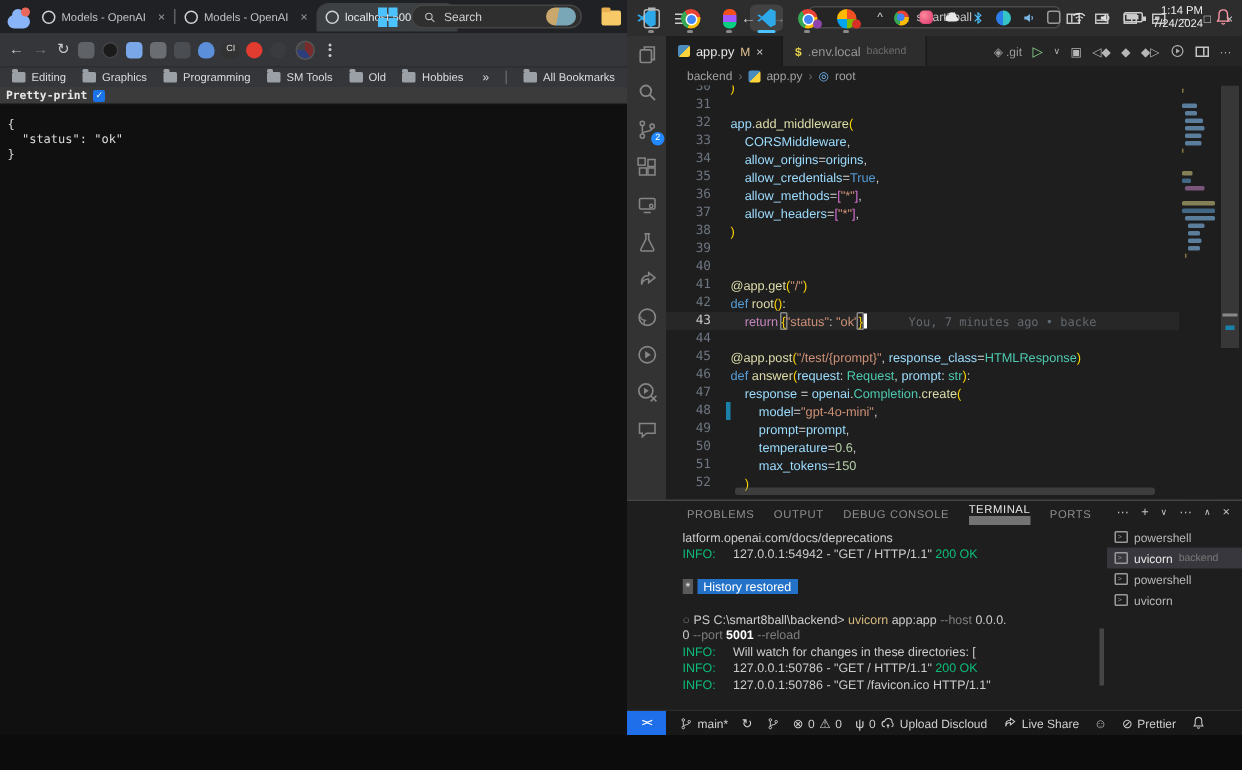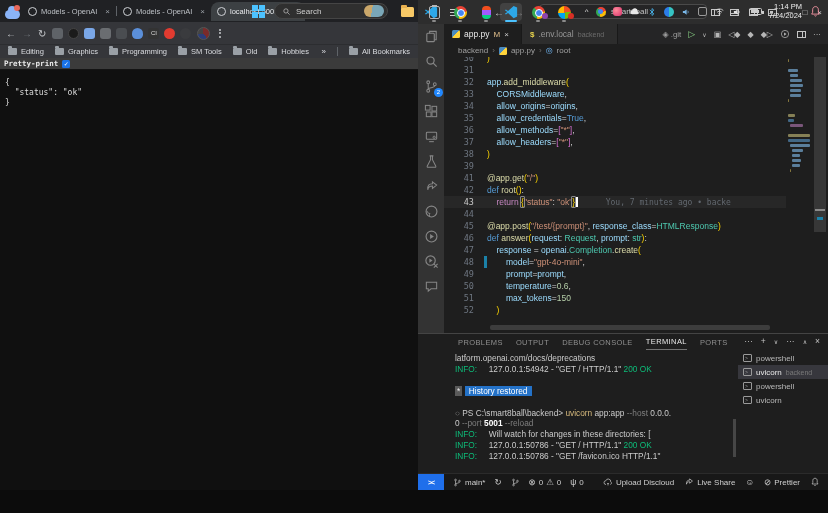--- a/index.html
+++ b/index.html
@@ -100,39 +100,39 @@
 .minimap{position:absolute;right:16px;top:0;width:26px;bottom:0;background:#1e1e1e;padding-top:2px}
 .mmbar{height:2.5px;margin-bottom:2.5px;border-radius:1px;opacity:.75}
 .vscroll{position:absolute;right:0;top:0;width:16px;bottom:0}
 .vthumb{position:absolute;left:2px;right:2px;top:0;height:175px;background:rgba(130,130,130,0.25)}
 .vmark-line{position:absolute;left:3px;right:3px;top:152px;height:2px;background:#8a8a8a}
 .vmark-mod{position:absolute;left:5px;right:5px;top:160px;height:3px;background:#1b81a8}
 .hscroll{position:absolute;left:46px;bottom:3px;height:5px;width:280px;background:rgba(121,121,121,0.35);border-radius:2px}
 .panel{position:absolute;left:0;top:333px;right:0;height:140px;background:#1e1e1e;border-top:1px solid #444}
 .panel-head{position:absolute;left:40px;top:0;height:16px;display:flex;gap:13px;align-items:center}
 .ptab{font-size:7.5px;letter-spacing:.4px;color:#8f8f8f;height:16px;display:flex;align-items:center}
-.ptab.active{color:#e7e7e7;border-bottom:1px solid #737373}
+.ptab.active{color:#e7e7e7;border-bottom:6px solid #737373}
 .panel-actions{position:absolute;right:8px;top:2px;display:flex;gap:8px;color:#c5c5c5;font-size:8.5px;align-items:center}
 .termwrap{position:absolute;left:37px;top:19px;right:96px;bottom:2px;overflow:hidden}
 .trow{font-family:"DejaVu Sans Mono",monospace;font-size:8.3px;line-height:10.9px;white-space:pre;color:#cccccc}
 .tm-pl{color:#cccccc}.tm-gn{color:#0dbc79}.tm-yl{color:#d7ba7d}.tm-rd{color:#d16969}
 .tm-gy{color:#7f7f7f}.tm-bl{color:#3794ff}.tm-bd{color:#ffffff;font-weight:bold}
 .tm-chip{background:#5a5a5a;color:#e8e8e8;padding:0 2px}
 .tm-hist{background:#2472c8;color:#ffffff;padding:0 2px}
 .termscroll{position:absolute;right:92px;top:85px;width:3px;height:38px;background:rgba(130,130,130,0.4)}
 .termlist{position:absolute;right:0;top:17px;width:90px;bottom:2px;display:flex;flex-direction:column}
 .tl-item{display:flex;align-items:center;gap:4px;height:14px;padding:0 5px;font-size:8px;color:#b8b8b8}
 .tl-item.active{background:#37373d;color:#e7e7e7}
 .tl-ico{width:9px;height:8px;border:1px solid #9a9a9a;border-radius:1px;font-size:5px;line-height:6px;color:#9a9a9a;text-align:left;padding-left:1px;flex:none}
 .tl-hint{color:#7a7a7a;font-size:7px}
 .vstatus{position:absolute;left:0;bottom:0;right:0;height:17px;background:#181818;border-top:1px solid #2b2b2b;display:flex;align-items:center;font-size:8px;color:#cfcfcf}
 .remote{width:26px;height:100%;background:#1f6feb;color:#fff;display:flex;align-items:center;justify-content:center;font-size:7px;font-weight:bold;letter-spacing:-1px}
 .sitem{display:flex;align-items:center;gap:3px;margin-left:9px}
 .sicon{font-size:8.5px}
-.sb-right{margin-left:auto;display:flex;align-items:flex-start;gap:10px;padding-right:8px}
+.sb-right{margin-left:auto;display:flex;align-items:flex-start;gap:10px;padding-right:24px}
 
 
 #taskbar{left:0;top:490px;width:828px;height:23px;background:#a21caf;border-top:1px solid #000;display:flex;align-items:center}
 .weather{display:flex;align-items:center;gap:4px;padding-left:5px}
 .wicon{position:relative;width:16px;height:13px}
 .wcloud{position:absolute;left:0;bottom:0;width:15px;height:9px;background:#8ab4f8;border-radius:5px}
 .wcloud::before{content:"";position:absolute;left:3px;top:-4px;width:8px;height:8px;background:#8ab4f8;border-radius:50%}
 .wbadge{position:absolute;right:1px;top:-1px;width:6px;height:6px;background:#e8685c;border-radius:50%}
 .wtext{display:flex;flex-direction:column;line-height:8px}
 .wtemp{font-size:7.5px;color:#eee}
@@ -539,20 +539,25 @@
             <span class="lnum">38</span>
             <span class="gbar"></span>
             <span class="ccode"><span class="tk-bk">)</span></span>
           </div>
           <div class="crow">
             <span class="lnum">39</span>
             <span class="gbar"></span>
             <span class="ccode"></span>
           </div>
           <div class="crow">
+            <span class="lnum">40</span>
+            <span class="gbar"></span>
+            <span class="ccode"></span>
+          </div>
+          <div class="crow">
             <span class="lnum">41</span>
             <span class="gbar"></span>
             <span class="ccode"><span class="tk-fn">@app.get</span><span class="tk-bk">(</span><span class="tk-st">"/"</span><span class="tk-bk">)</span></span>
           </div>
           <div class="crow">
             <span class="lnum">42</span>
             <span class="gbar"></span>
             <span class="ccode"><span class="tk-kw">def</span><span class="tk-pl"> </span><span class="tk-fn">root</span><span class="tk-bk">()</span><span class="tk-pl">:</span></span>
           </div>
           <div class="crow cur">

